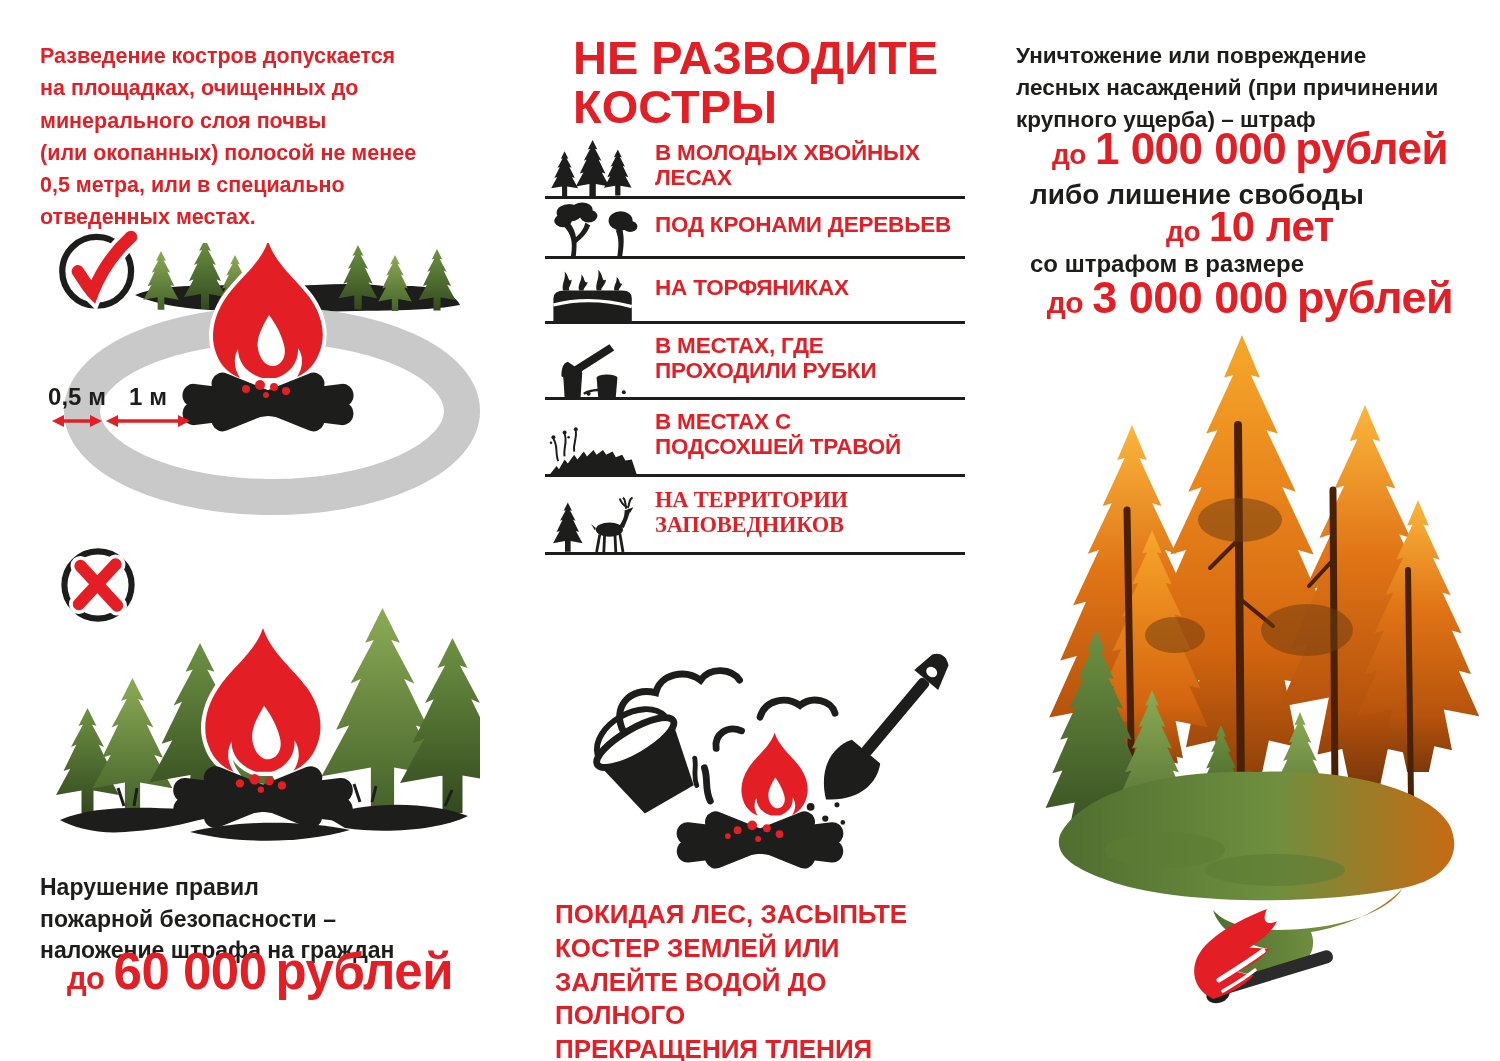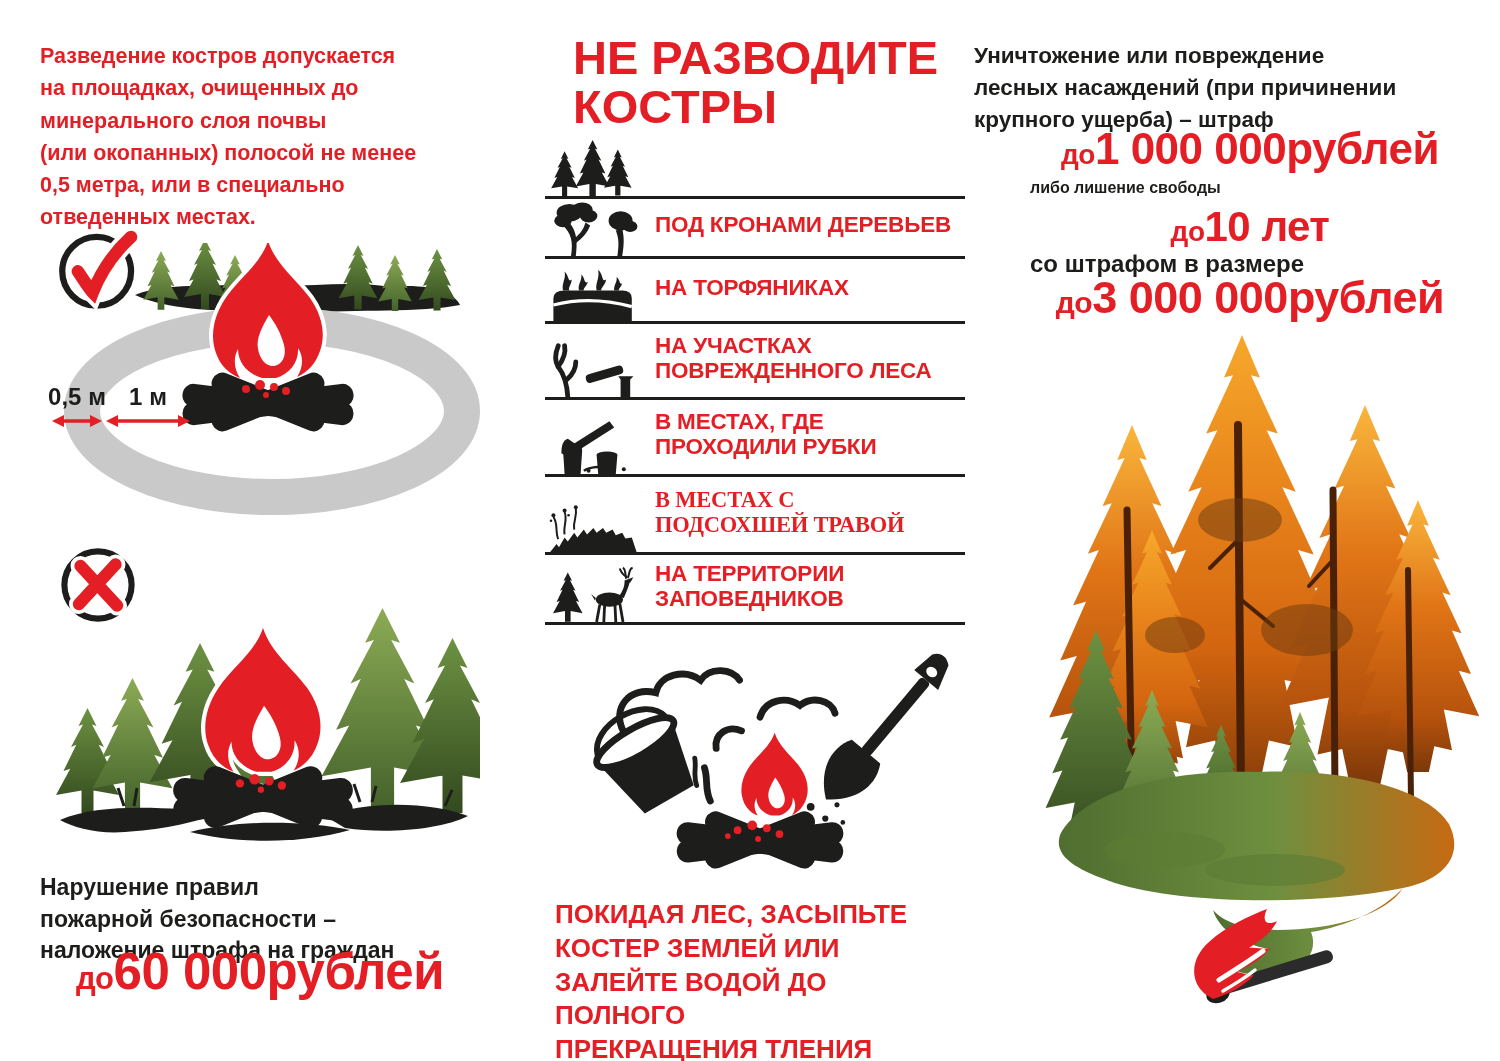--- a/index.html
+++ b/index.html
@@ -12,21 +12,21 @@
   .pre{white-space:pre-line;}
   p{margin:0;}
 
   
   .intro-left{left:40px;top:40px;width:440px;font-size:21.5px;line-height:1.5;}
   .check-svg{left:56px;top:226px;width:86px;height:86px;}
   .scene-allowed{left:40px;top:243px;width:440px;height:272px;}
   .x-svg{left:56px;top:543px;width:84px;height:84px;}
   .scene-forbidden{left:40px;top:548px;width:440px;height:318px;}
   .penalty-left{left:40px;top:872px;width:440px;font-size:23px;line-height:1.38;}
-  .fine-line{display:flex;justify-content:center;align-items:baseline;letter-spacing:-0.5px;}
+  .fine-line{display:flex;justify-content:center;align-items:baseline;gap:9px;letter-spacing:-0.5px;}
   .fine-left{left:40px;top:942px;width:440px;}
   .fine-left .do{font-size:31px;}
   .fine-left .amt{font-size:51px;}
 
   
   .mid-title{left:573px;top:34px;width:420px;font-size:47px;line-height:1.04;}
   .ban-list{left:545px;top:140px;width:420px;margin:0;padding:0;list-style:none;}
   .ban-row{display:flex;align-items:flex-end;border-bottom:3.5px solid #1d1d1b;}
   .ban-row:nth-child(1){height:56px;}
   .ban-row:nth-child(2){height:57px;}
@@ -35,25 +35,25 @@
   .ban-row:nth-child(5){height:74px;}
   .ban-row:nth-child(6){height:75px;font-family:Liberation Serif, serif;}
   .ban-row:nth-child(7){height:67px;}
   .ban-icon{width:100px;height:56px;flex:0 0 100px;}
   .ban-label{flex:1;align-self:center;color:#e31e24;font-size:22.5px;line-height:1.1;
              padding:6px 0 10px 10px;white-space:pre-line;letter-spacing:-0.2px;}
   .extinguish-svg{left:570px;top:636px;width:380px;height:252px;}
   .mid-footer{left:555px;top:898px;width:400px;font-size:26px;line-height:1.3;}
 
   
-  .intro-right{left:974px;top:40px;width:440px;font-size:22.5px;line-height:1.42;}
+  .intro-right{left:1016px;top:40px;width:440px;font-size:22.5px;line-height:1.42;}
   .fine1{left:1030px;top:124px;width:440px;}
   .fine1 .do,.prison .do{font-size:28px;}
   .fine1 .amt{font-size:44px;}
-  .liberty{left:1030px;top:179px;width:440px;font-size:16px;}
+  .liberty{left:1030px;top:179px;width:440px;font-size:28px;}
   .prison{left:1030px;top:203px;width:440px;}
   .prison .amt{font-size:42px;}
   .withfine{left:1030px;top:250px;width:440px;font-size:24px;}
   .fine2{left:1030px;top:272px;width:440px;}
   .fine2 .do{font-size:30px;}
   .fine2 .amt{font-size:45px;}
   .forest-svg{left:1015px;top:330px;width:470px;height:700px;}
 </style>
 </head>
 <body>
@@ -194,20 +194,21 @@
       <div>КОСТРЫ</div>
     </h1>
 
     <ul class="abs ban-list">
       <li class="ban-row">
         <svg class="ban-icon" viewBox="0 0 120 70">
           <use href="#firp" transform="translate(2,14) scale(0.40)" fill="#1d1d1b"></use>
           <use href="#firp" transform="translate(32,0) scale(0.5)" fill="#1d1d1b"></use>
           <use href="#firp" transform="translate(68,12) scale(0.41)" fill="#1d1d1b"></use>
         </svg>
+        <span class="ban-label">В МОЛОДЫХ ХВОЙНЫХ ЛЕСАХ</span>
       </li>
       <li class="ban-row">
         <svg class="ban-icon" viewBox="0 0 120 70">
           <g fill="#1d1d1b">
             <ellipse cx="28" cy="16" rx="16" ry="11"></ellipse>
               <ellipse cx="44" cy="12" rx="13" ry="9"></ellipse>
             <ellipse cx="52" cy="20" rx="11" ry="8"></ellipse>
               <ellipse cx="20" cy="26" rx="11" ry="8"></ellipse>
             <path d="M30,70 C33,52 30,42 20,32 L28,28 C38,40 38,54 36,70 Z"></path>
             <path d="M34,48 C42,42 46,36 48,28 L54,32 C50,42 44,48 36,54 Z"></path>
@@ -223,36 +224,20 @@
           <g fill="#1d1d1b">
             <path d="M8,70 L8,42 Q8,32 22,32 L94,32 Q106,32 106,42 L106,70 Z"></path>
             <path d="M20,32 C18,22 24,18 22,8 C28,14 26,22 31,18 C30,26 26,28 28,32 Z"></path>
             <path d="M40,32 C38,24 44,20 43,12 C48,17 46,24 51,21 C49,28 45,29 46,32 Z"></path>
             <path d="M62,32 C60,22 66,18 64,6 C71,13 68,22 74,18 C72,27 67,28 68,32 Z"></path>
             <path d="M84,32 C83,25 88,22 87,15 C92,19 90,25 94,23 C92,29 89,29 90,32 Z"></path>
           </g>
           <path d="M8,50 Q54,38 106,52" stroke="#ffffff" stroke-width="4" fill="none"></path>
         </svg>
         <span class="ban-label">НА ТОРФЯНИКАХ</span>
-      </li>
-      <li class="ban-row">
-        <svg class="ban-icon" viewBox="0 0 120 70">
-          <g stroke="#1d1d1b" stroke-width="6" fill="none" stroke-linecap="round">
-            <path d="M26,70 C25,52 20,40 14,32"></path>
-            <path d="M14,32 C10,26 10,16 14,6"></path>
-            <path d="M14,32 C20,24 24,16 22,6"></path>
-            <path d="M25,48 C32,42 36,34 36,26"></path>
-          </g>
-          <g fill="#1d1d1b">
-            <rect x="48" y="36" width="48" height="11" rx="5" transform="rotate(-16 72 42)"></rect>
-            <path d="M92,70 L92,48 L89,44 L108,44 L104,48 L104,70 Z"></path>
-          </g>
-        </svg>
-        <span class="ban-label">НА УЧАСТКАХ
-ПОВРЕЖДЕННОГО ЛЕСА</span>
       </li>
       <li class="ban-row">
         <svg class="ban-icon" viewBox="0 0 120 70">
           <g fill="#1d1d1b">
             <path d="M20,40 L44,40 L42,70 L22,70 Z"></path>
               <ellipse cx="32" cy="40" rx="12" ry="4"></ellipse>
             <polygon points="34,32 78,4 84,12 40,40"></polygon>
             <path d="M26,26 L44,38 C38,48 28,50 18,44 C18,34 20,28 26,26 Z"></path>
             <path d="M62,46 L88,46 L86,70 L64,70 Z"></path>
               <ellipse cx="75" cy="46" rx="13" ry="4"></ellipse>

